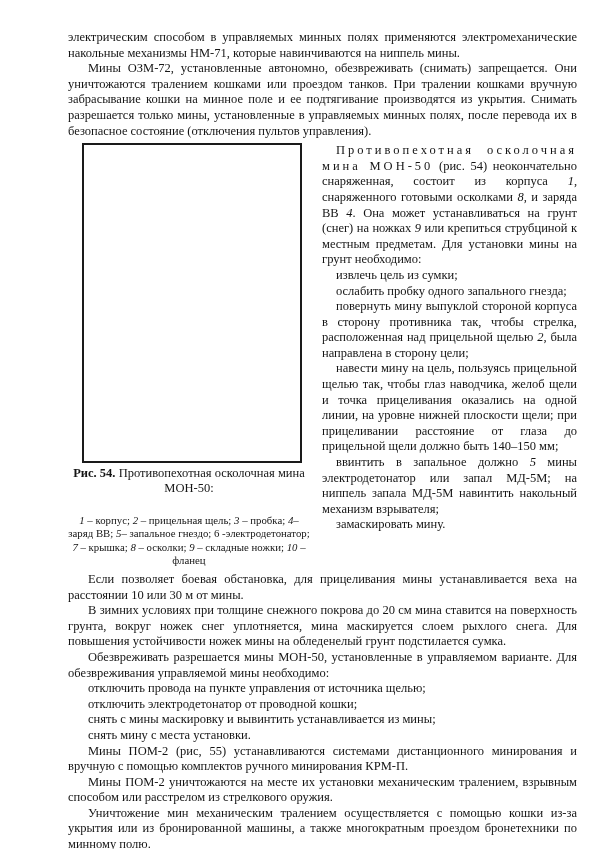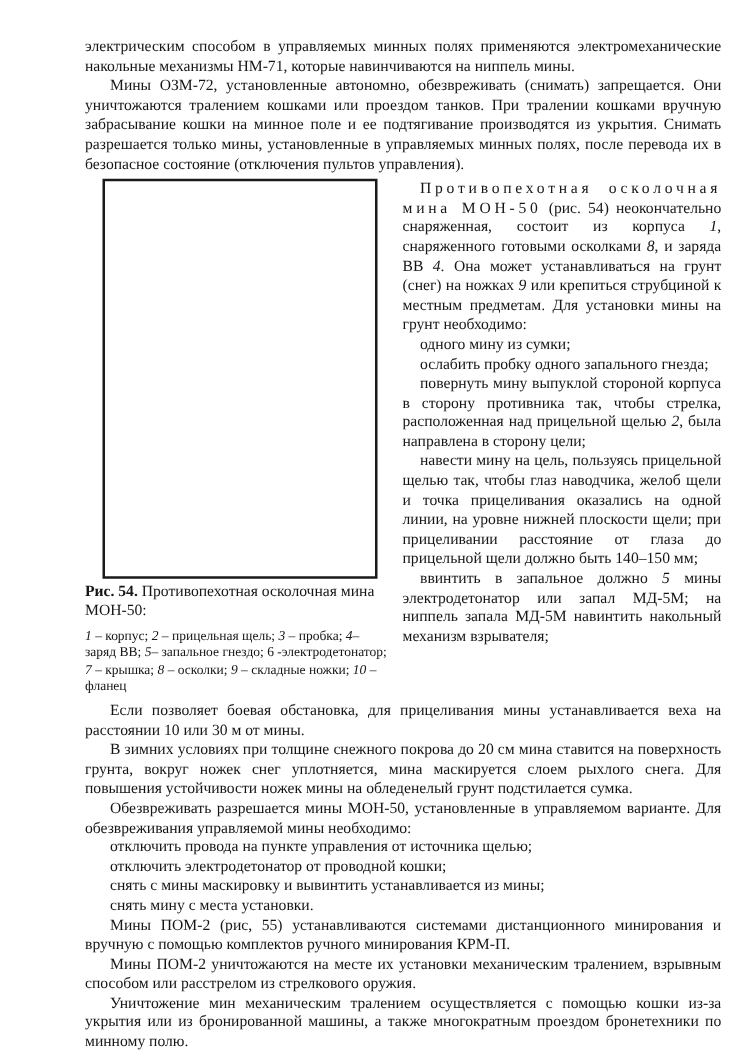--- a/index.html
+++ b/index.html
@@ -35,29 +35,29 @@
   .figure-box {
     box-sizing: border-box;
     width: 220px;
     height: 320px;
     border: 2px solid #1a1a1a;
     margin-left: 14px;
     background: #ffffff;
   }
   .figure-caption {
     margin-top: 3px;
-    text-align: left;
+    text-align: center;
     text-indent: 0;
     font-size: 12.5px;
     line-height: 15px;
   }
   .figure-caption .b { font-weight: bold; }
   .figure-legend {
-    margin-top: 7px;
-    text-align: left;
+    margin-top: 18px;
+    text-align: center;
     font-size: 10.8px;
     line-height: 13.2px;
   }
   .rcol { flex: 1 1 auto; min-width: 0; }
   .rcol p { text-indent: 14px; }
   .i  { font-style: italic; }
   .sp { letter-spacing: 3px; }
   .bottom-block { margin-top: 5px; }
 </style>
 </head>
@@ -73,25 +73,26 @@
     <div class="fig">
       <div class="figure-box"></div>
       <div class="figure-caption">
         <span class="b">Рис. 54.</span><span> Противопехотная осколочная мина МОН-50:</span>
       </div>
       <div class="figure-legend"><span class="i">1</span><span> – корпус; </span><span class="i">2</span><span> – прицельная щель; </span><span class="i">3</span><span> – пробка; </span><span class="i">4</span><span>– заряд ВВ; </span><span class="i">5</span><span>– запальное гнездо; </span><span>6 -электродетонатор; </span><span class="i">7</span><span> – крышка; </span><span class="i">8</span><span> – осколки; </span><span class="i">9</span><span> – складные ножки; </span><span class="i">10</span><span> – фланец</span></div>
     </div>
 
     <div class="rcol">
       <p><span class="sp">Противопехотная осколочная мина МОН-50</span><span> (рис. 54) неокончательно снаряженная, состоит из корпуса </span><span class="i">1</span><span>, снаряженного готовыми осколками </span><span class="i">8</span><span>, и заряда ВВ </span><span class="i">4</span><span>. Она может устанавливаться на грунт (снег) на ножках </span><span class="i">9</span><span> или крепиться струбциной к местным предметам. Для установки мины на грунт необходимо:</span></p>
-      <p>одного мину из сумки;</p>
+      <p>извлечь цель из сумки;</p>
       <p>ослабить пробку одного запального гнезда;</p>
       <p><span>повернуть мину выпуклой стороной корпуса в сторону противника так, чтобы стрелка, расположенная над прицельной щелью </span><span class="i">2</span><span>, была направлена в сторону цели;</span></p>
       <p>навести мину на цель, пользуясь прицельной щелью так, чтобы глаз наводчика, желоб щели и точка прицеливания оказались на одной линии, на уровне нижней плоскости щели; при прицеливании расстояние от глаза до прицельной щели должно быть 140–150 мм;</p>
       <p><span>ввинтить в запальное должно </span><span class="i">5</span><span> мины электродетонатор или запал МД-5М; на ниппель запала МД-5М навинтить накольный механизм взрывателя;</span></p>
+      <p>замаскировать мину.</p>
     </div>
 
   </div>
 
   <div class="bottom-block">
     <p>Если позволяет боевая обстановка, для прицеливания мины устанавливается веха на расстоянии 10 или 30 м от мины.</p>
     <p>В зимних условиях при толщине снежного покрова до 20 см мина ставится на поверхность грунта, вокруг ножек снег уплотняется, мина маскируется слоем рыхлого снега. Для повышения устойчивости ножек мины на обледенелый грунт подстилается сумка.</p>
     <p>Обезвреживать разрешается мины МОН-50, установленные в управляемом варианте. Для обезвреживания управляемой мины необходимо:</p>
     <p>отключить провода на пункте управления от источника щелью;</p>
     <p>отключить электродетонатор от проводной кошки;</p>

